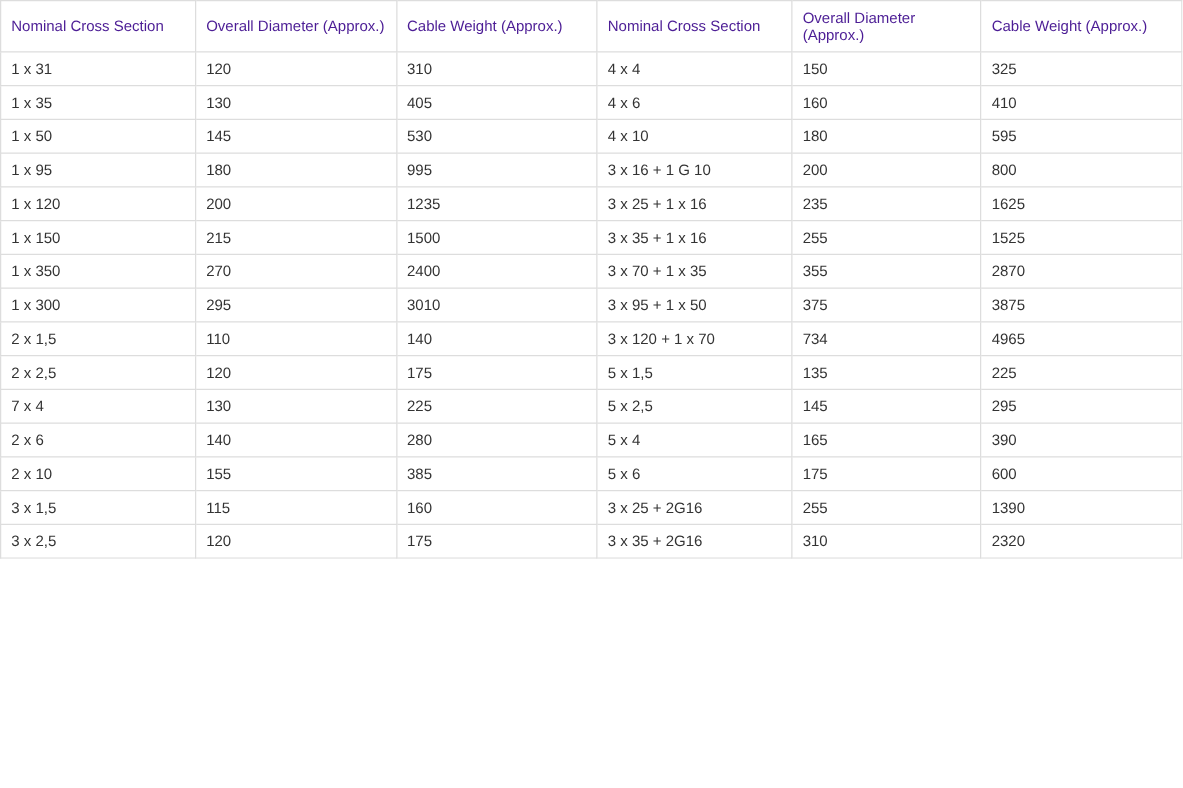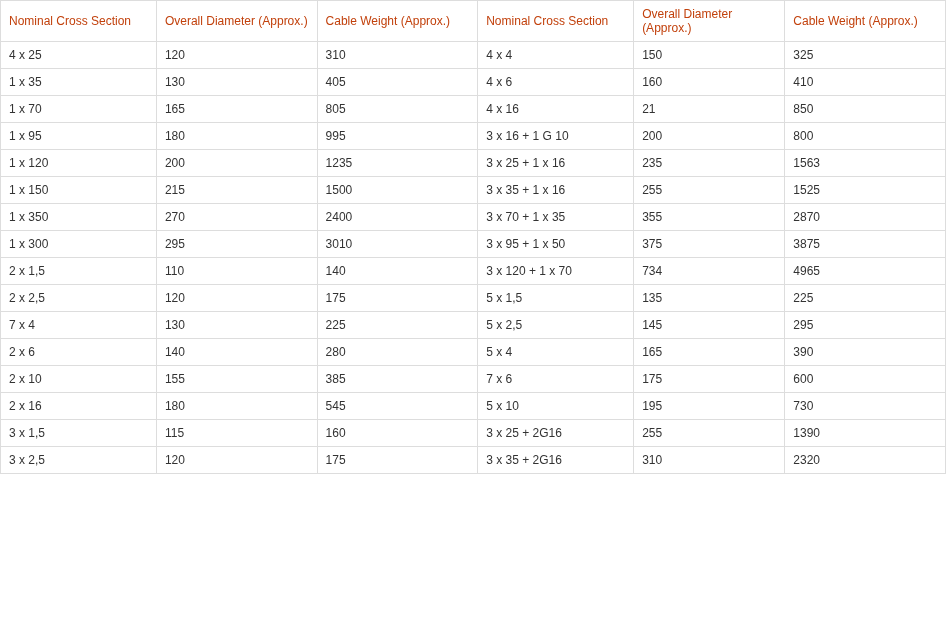--- a/index.html
+++ b/index.html
@@ -20,21 +20,21 @@
       table-layout: fixed;
     }
     th, td {
       border: 1px solid #ddd;
       padding: 6px 8px;
       text-align: left;
       vertical-align: middle;
       font-weight: normal;
     }
     thead th {
-      color: #c2410c;
+      color: #4c1d95;
       height: 40px;
     }
     tbody td {
       height: 22px;
     }
     col.c1 { width: 16.5%; }
     col.c2 { width: 17%; }
     col.c3 { width: 17%; }
     col.c4 { width: 16.5%; }
     col.c5 { width: 16%; }
@@ -57,58 +57,58 @@
       <th>Nominal Cross Section</th>
       <th>Overall Diameter (Approx.)</th>
       <th>Cable Weight (Approx.)</th>
       <th>Nominal Cross Section</th>
       <th>Overall Diameter (Approx.)</th>
       <th>Cable Weight (Approx.)</th>
     </tr>
   </thead>
   <tbody id="tbody">
       <tr>
-        <td>4 x 25</td>
+        <td>1 x 31</td>
         <td>120</td>
         <td>310</td>
         <td>4 x 4</td>
         <td>150</td>
         <td>325</td>
       </tr>
       <tr>
         <td>1 x 35</td>
         <td>130</td>
         <td>405</td>
         <td>4 x 6</td>
         <td>160</td>
         <td>410</td>
       </tr>
       <tr>
-        <td>1 x 70</td>
-        <td>165</td>
-        <td>805</td>
-        <td>4 x 16</td>
-        <td>21</td>
-        <td>850</td>
+        <td>1 x 50</td>
+        <td>145</td>
+        <td>530</td>
+        <td>4 x 10</td>
+        <td>180</td>
+        <td>595</td>
       </tr>
       <tr>
         <td>1 x 95</td>
         <td>180</td>
         <td>995</td>
         <td>3 x 16 + 1 G 10</td>
         <td>200</td>
         <td>800</td>
       </tr>
       <tr>
         <td>1 x 120</td>
         <td>200</td>
         <td>1235</td>
         <td>3 x 25 + 1 x 16</td>
         <td>235</td>
-        <td>1563</td>
+        <td>1625</td>
       </tr>
       <tr>
         <td>1 x 150</td>
         <td>215</td>
         <td>1500</td>
         <td>3 x 35 + 1 x 16</td>
         <td>255</td>
         <td>1525</td>
       </tr>
       <tr>
@@ -156,31 +156,23 @@
         <td>140</td>
         <td>280</td>
         <td>5 x 4</td>
         <td>165</td>
         <td>390</td>
       </tr>
       <tr>
         <td>2 x 10</td>
         <td>155</td>
         <td>385</td>
-        <td>7 x 6</td>
+        <td>5 x 6</td>
         <td>175</td>
         <td>600</td>
-      </tr>
-      <tr>
-        <td>2 x 16</td>
-        <td>180</td>
-        <td>545</td>
-        <td>5 x 10</td>
-        <td>195</td>
-        <td>730</td>
       </tr>
       <tr>
         <td>3 x 1,5</td>
         <td>115</td>
         <td>160</td>
         <td>3 x 25 + 2G16</td>
         <td>255</td>
         <td>1390</td>
       </tr>
       <tr>

